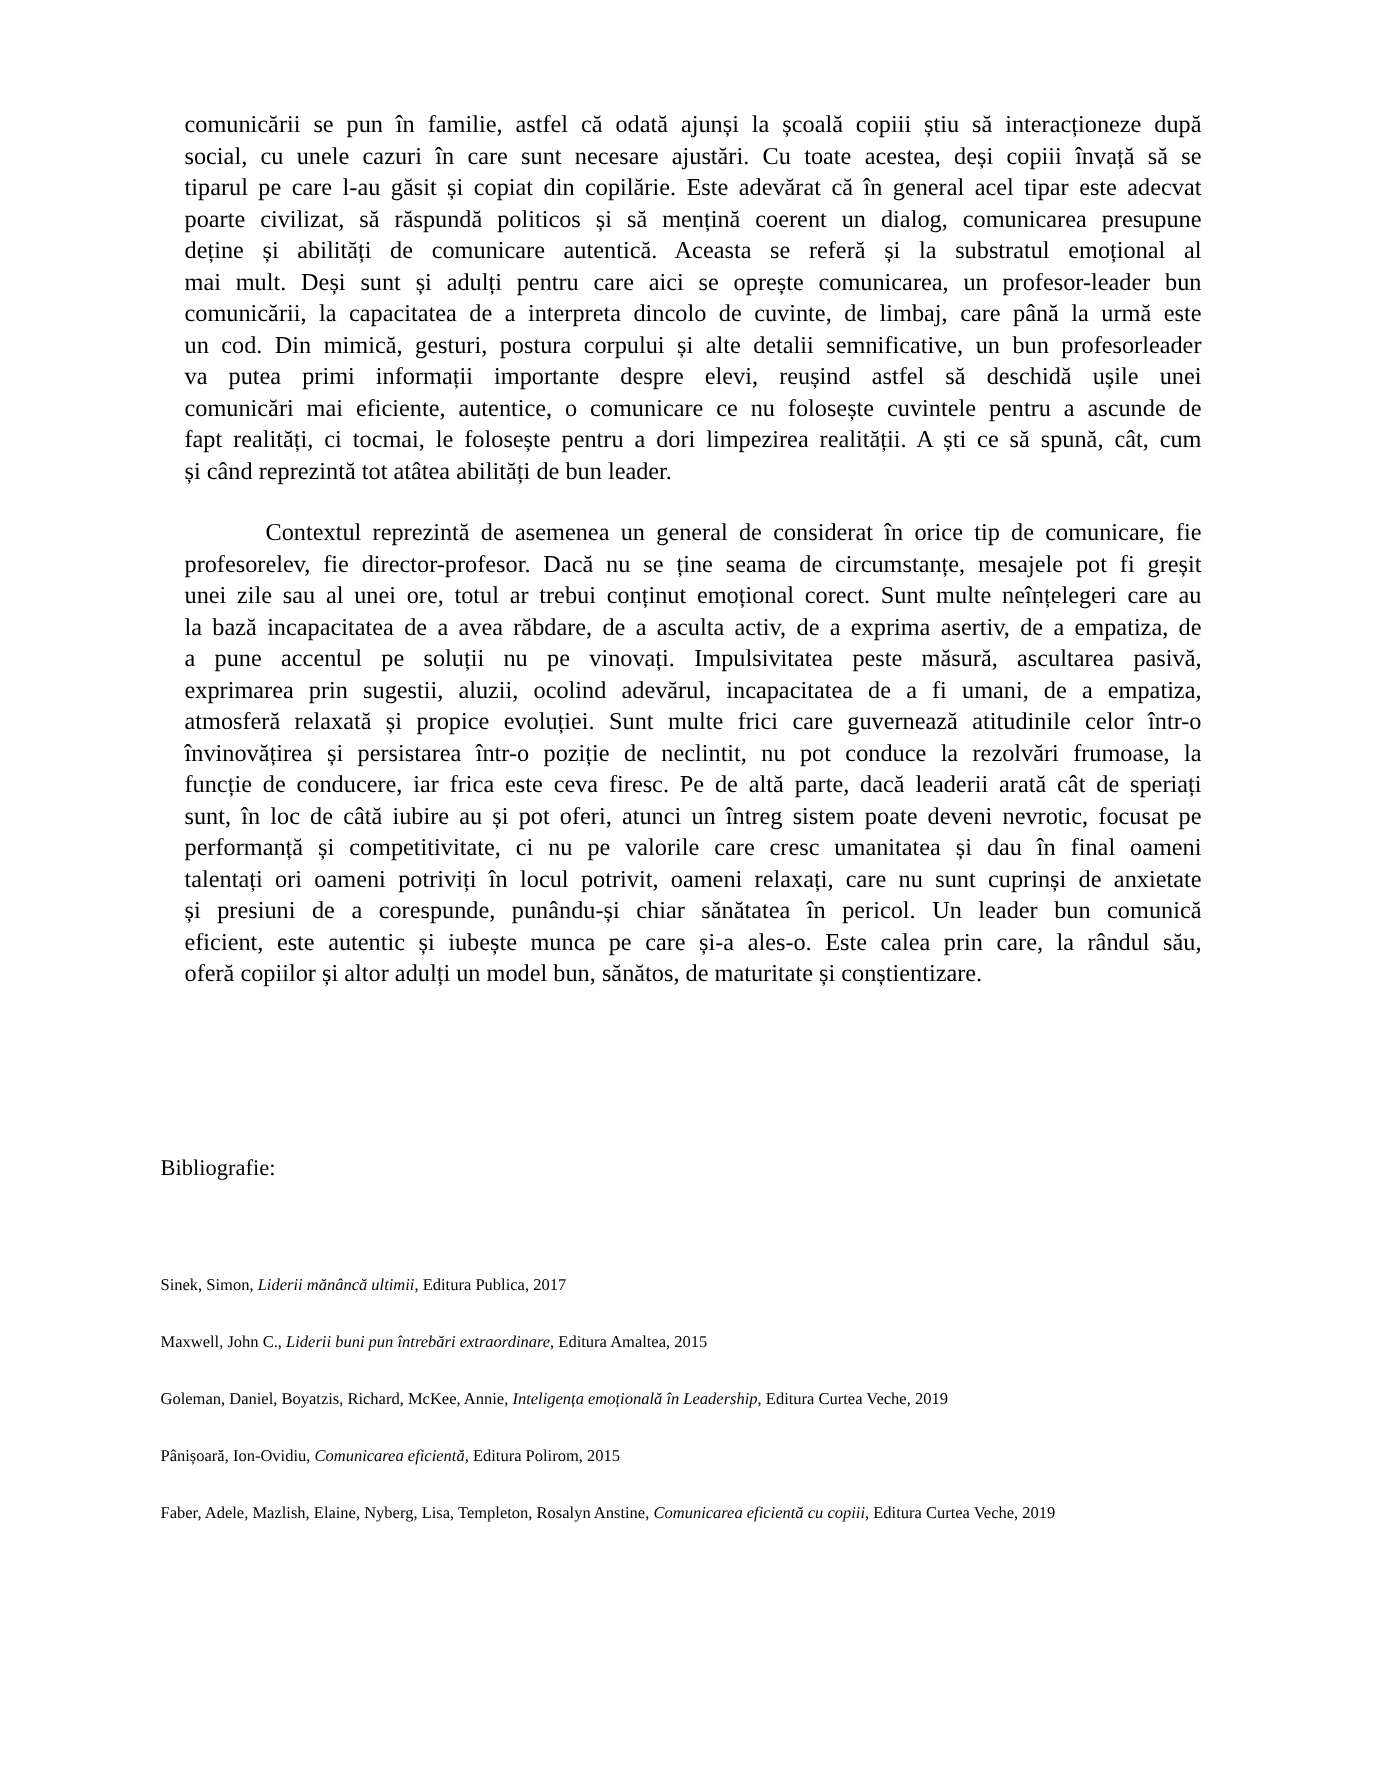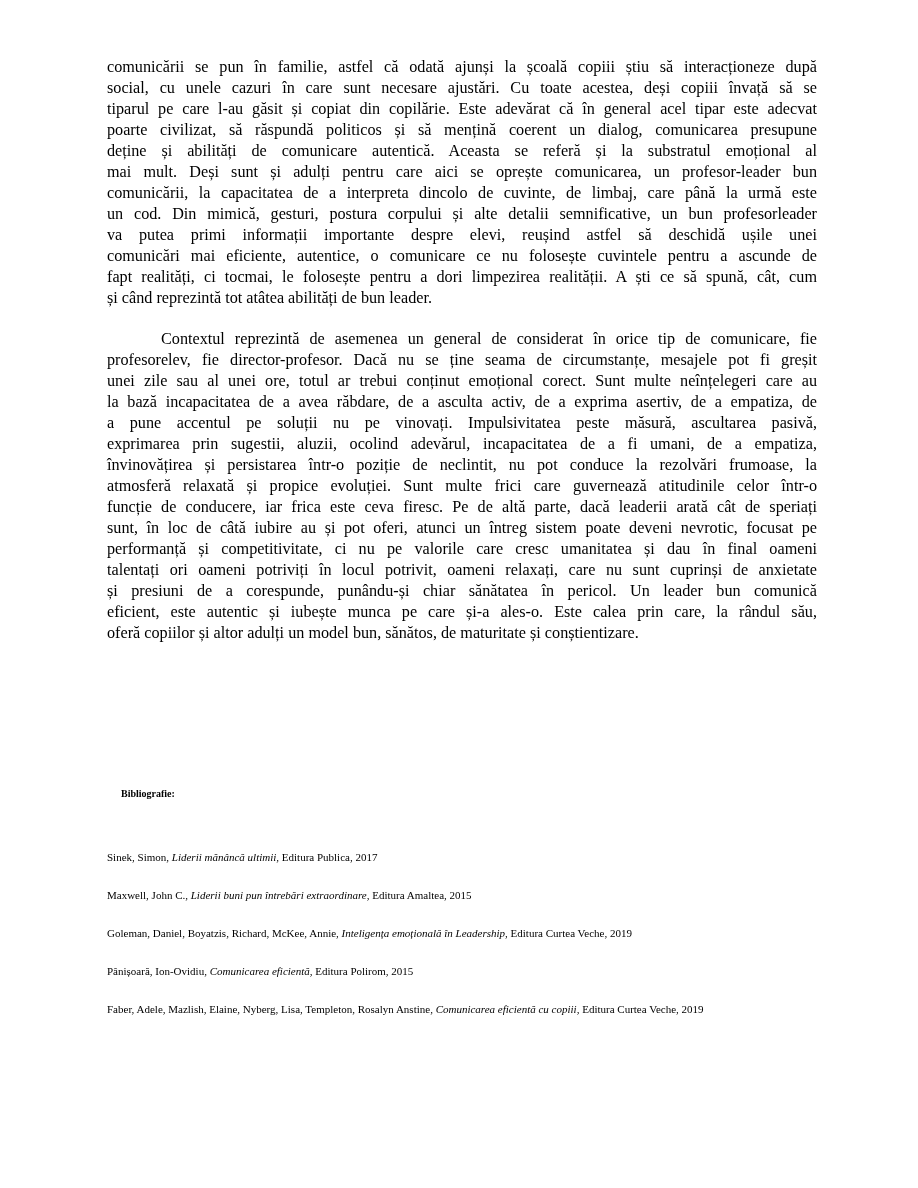--- a/index.html
+++ b/index.html
@@ -1,24 +1,24 @@
 <!DOCTYPE html>
 <html><head>
 <meta charset="utf-8">
 <style>
   html, body { margin: 0; padding: 0; background: #ffffff; }
   body { width: 918px; height: 1188px; position: relative; overflow: hidden;
          font-family: "Liberation Serif", serif; color: #000; }
   .page { position: absolute; left: 107px; top: 57px; width: 710px; }
-  .para { margin: 0; }
+  .para { margin: 16px; }
   .line { display: block; font-size: 16.2px; line-height: 21px; height: 21px; white-space: nowrap; }
   .line.justify { text-align: justify; text-align-last: justify; }
   .indent { padding-left: 54px; }
   .p2 { margin-top: 20px; }
-  .bib-heading { position: absolute; left: 107px; top: 769px; font-size: 10px; line-height: 21px; margin: 14px; font-weight: bold; }
+  .bib-heading { position: absolute; left: 107px; top: 769px; font-size: 15px; line-height: 21px; margin: 0; font-weight: normal; }
   .bib-list { position: absolute; left: 107px; top: 847px; width: 710px; margin: 0; padding: 0; list-style: none; }
   .bib-item { font-size: 11px; line-height: 21px; margin: 0 0 17px 0; }
   .bib-item .title { font-style: italic; }
 </style>
 </head>
 <body>
 
 <div class="page">
   <div class="para">
     <span class="line justify">comunicării se pun în familie, astfel că odată ajunși la școală copiii știu să interacționeze după</span>
@@ -35,22 +35,22 @@
     <span class="line">și când reprezintă tot atâtea abilități de bun leader.</span>
   </div>
 
   <div class="para p2">
     <span class="line justify indent">Contextul reprezintă de asemenea un general de considerat în orice tip de comunicare, fie</span>
     <span class="line justify">profesorelev, fie director-profesor. Dacă nu se ține seama de circumstanțe, mesajele pot fi greșit</span>
     <span class="line justify">unei zile sau al unei ore, totul ar trebui conținut emoțional corect. Sunt multe neînțelegeri care au</span>
     <span class="line justify">la bază incapacitatea de a avea răbdare, de a asculta activ, de a exprima asertiv, de a empatiza, de</span>
     <span class="line justify">a pune accentul pe soluții nu pe vinovați. Impulsivitatea peste măsură, ascultarea pasivă,</span>
     <span class="line justify">exprimarea prin sugestii, aluzii, ocolind adevărul, incapacitatea de a fi umani, de a empatiza,</span>
+    <span class="line justify">atmosferă relaxată și propice evoluției. Sunt multe frici care guvernează atitudinile celor într-o</span>
     <span class="line justify">învinovățirea și persistarea într-o poziție de neclintit, nu pot conduce la rezolvări frumoase, la</span>
-    <span class="line justify">atmosferă relaxată și propice evoluției. Sunt multe frici care guvernează atitudinile celor într-o</span>
     <span class="line justify">funcție de conducere, iar frica este ceva firesc. Pe de altă parte, dacă leaderii arată cât de speriați</span>
     <span class="line justify">sunt, în loc de câtă iubire au și pot oferi, atunci un întreg sistem poate deveni nevrotic, focusat pe</span>
     <span class="line justify">performanță și competitivitate, ci nu pe valorile care cresc umanitatea și dau în final oameni</span>
     <span class="line justify">talentați ori oameni potriviți în locul potrivit, oameni relaxați, care nu sunt cuprinși de anxietate</span>
     <span class="line justify">și presiuni de a corespunde, punându-și chiar sănătatea în pericol. Un leader bun comunică</span>
     <span class="line justify">eficient, este autentic și iubește munca pe care și-a ales-o. Este calea prin care, la rândul său,</span>
     <span class="line">oferă copiilor și altor adulți un model bun, sănătos, de maturitate și conștientizare.</span>
   </div>
 </div>
 

